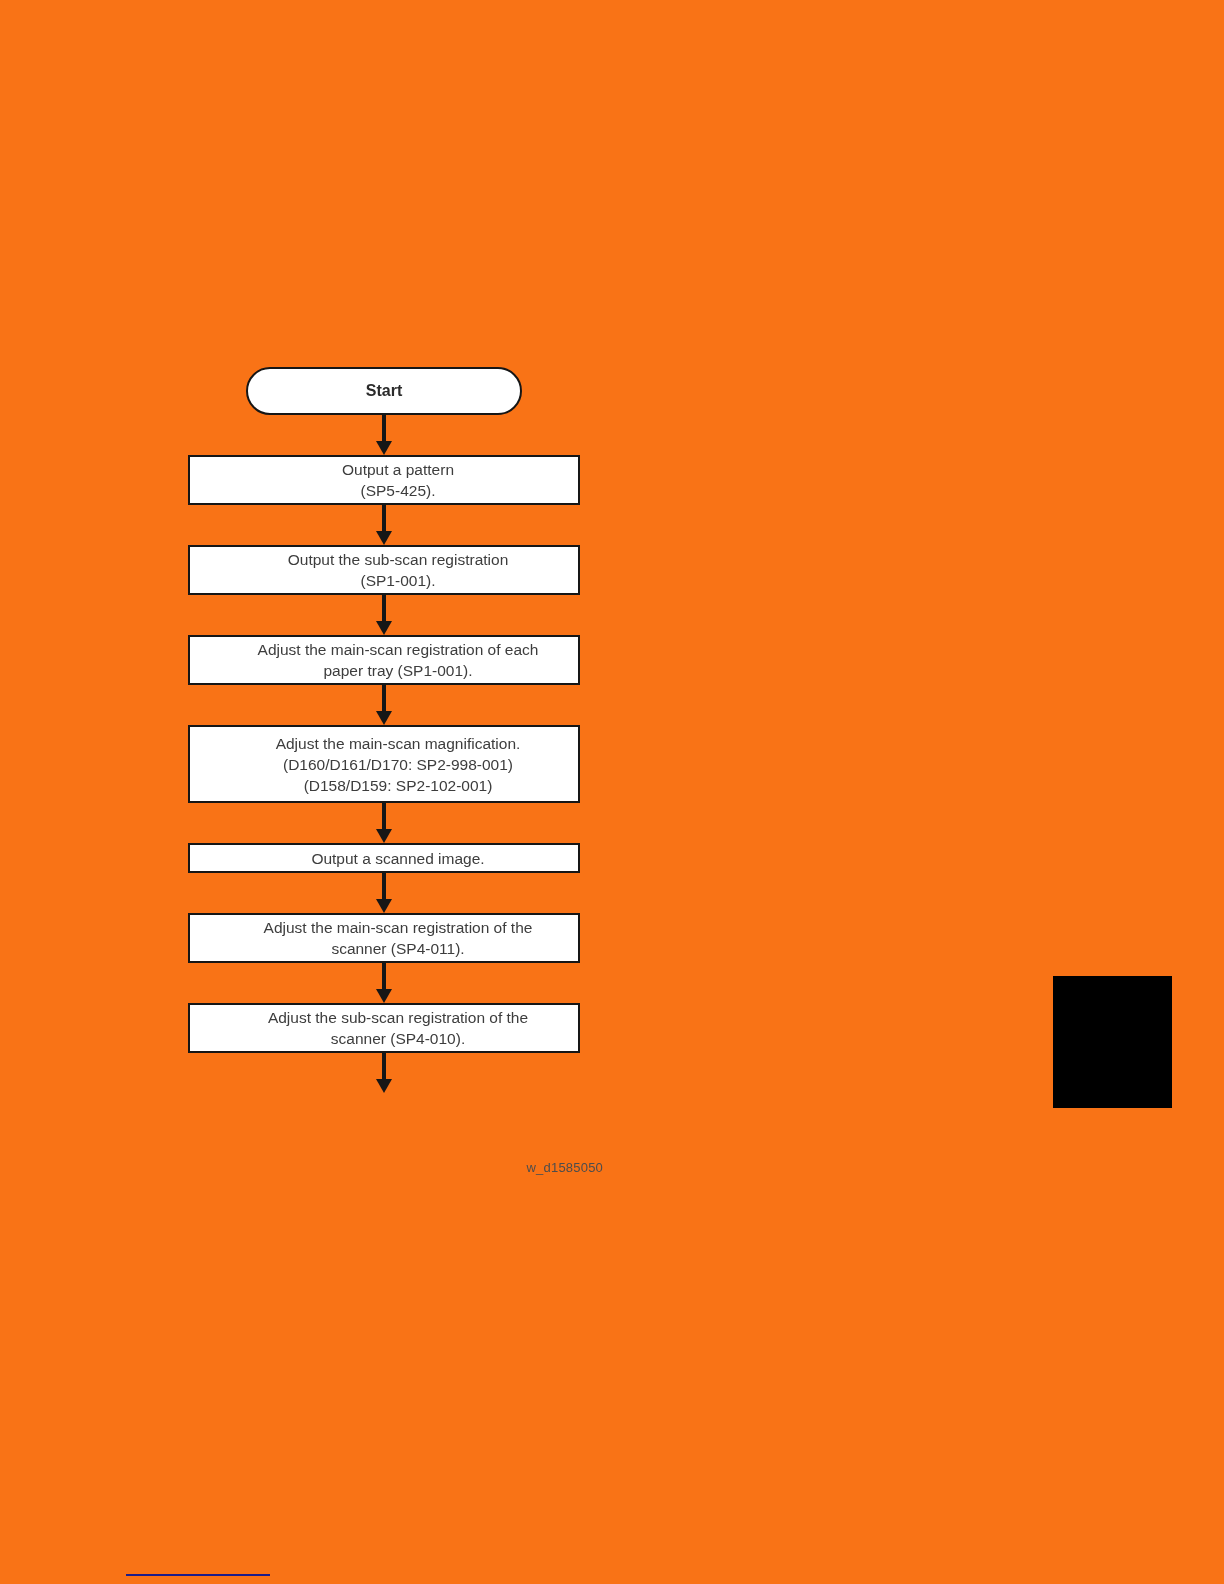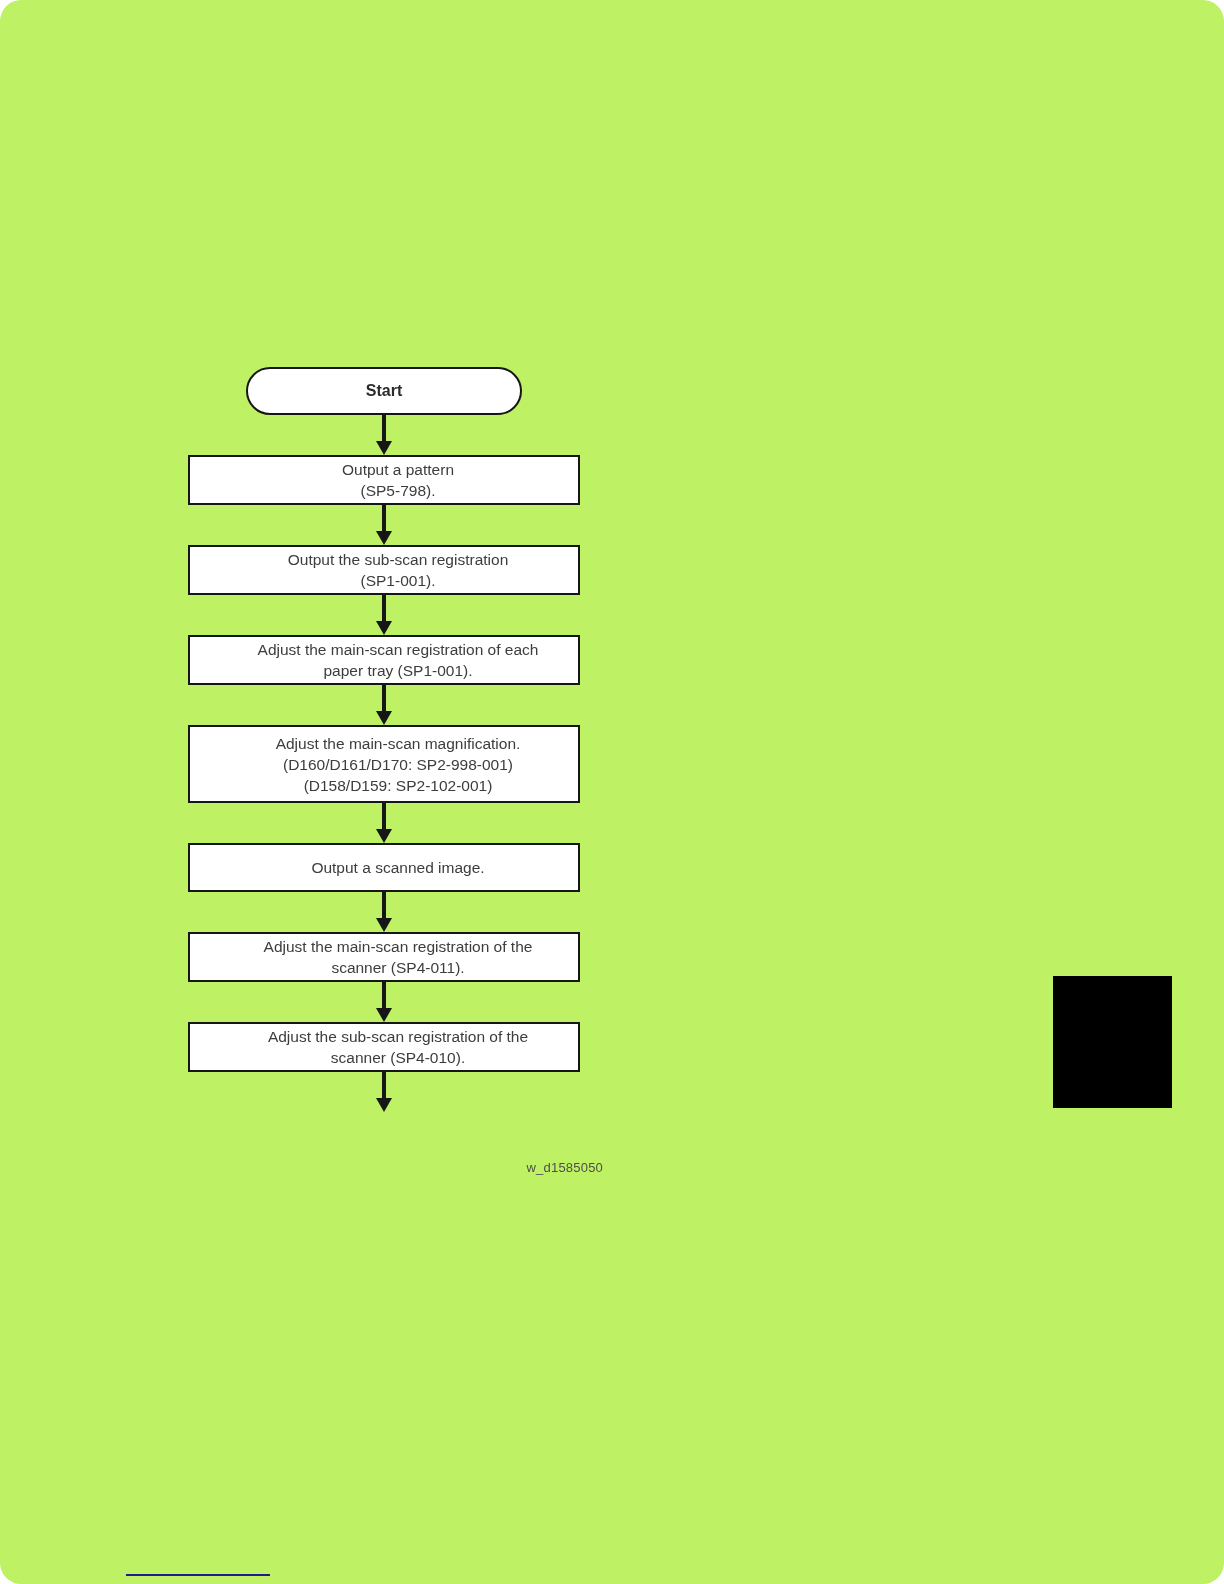--- a/index.html
+++ b/index.html
@@ -4,24 +4,23 @@
 <style>
   html, body {
     margin: 0;
     padding: 0;
     background: #ffffff;
   }
   .page {
     position: relative;
     width: 1224px;
     height: 1584px;
-    background: #bef264;
+    background: #f97316;
     overflow: hidden;
     font-family: "Liberation Sans", sans-serif;
-    border-radius: 21px;
   }
   .flow {
     position: absolute;
     left: 188px;
     top: 367px;
     width: 392px;
     display: flex;
     flex-direction: column;
     align-items: center;
   }
@@ -45,21 +44,21 @@
     color: #2b2b2b;
   }
   .process {
     width: 392px;
     font-size: 15.5px;
     line-height: 21px;
     padding-left: 28px;
   }
   .h2line { height: 50px; }
   .h3line { height: 78px; }
-  .h1line { height: 49px; }
+  .h1line { height: 30px; }
   .arrow {
     display: flex;
     flex-direction: column;
     align-items: center;
     height: 40px;
   }
   .arrow .shaft {
     width: 4.5px;
     height: 26px;
     background: #161616;
@@ -109,21 +108,21 @@
       <div>Start</div>
     </div>
 
     <div class="arrow">
       <div class="shaft"></div>
       <div class="head"></div>
     </div>
 
     <div class="node process h2line">
       <div>Output a pattern</div>
-      <div>(SP5-798).</div>
+      <div>(SP5-425).</div>
     </div>
 
     <div class="arrow">
       <div class="shaft"></div>
       <div class="head"></div>
     </div>
 
     <div class="node process h2line">
       <div>Output the sub-scan registration</div>
       <div>(SP1-001).</div>

